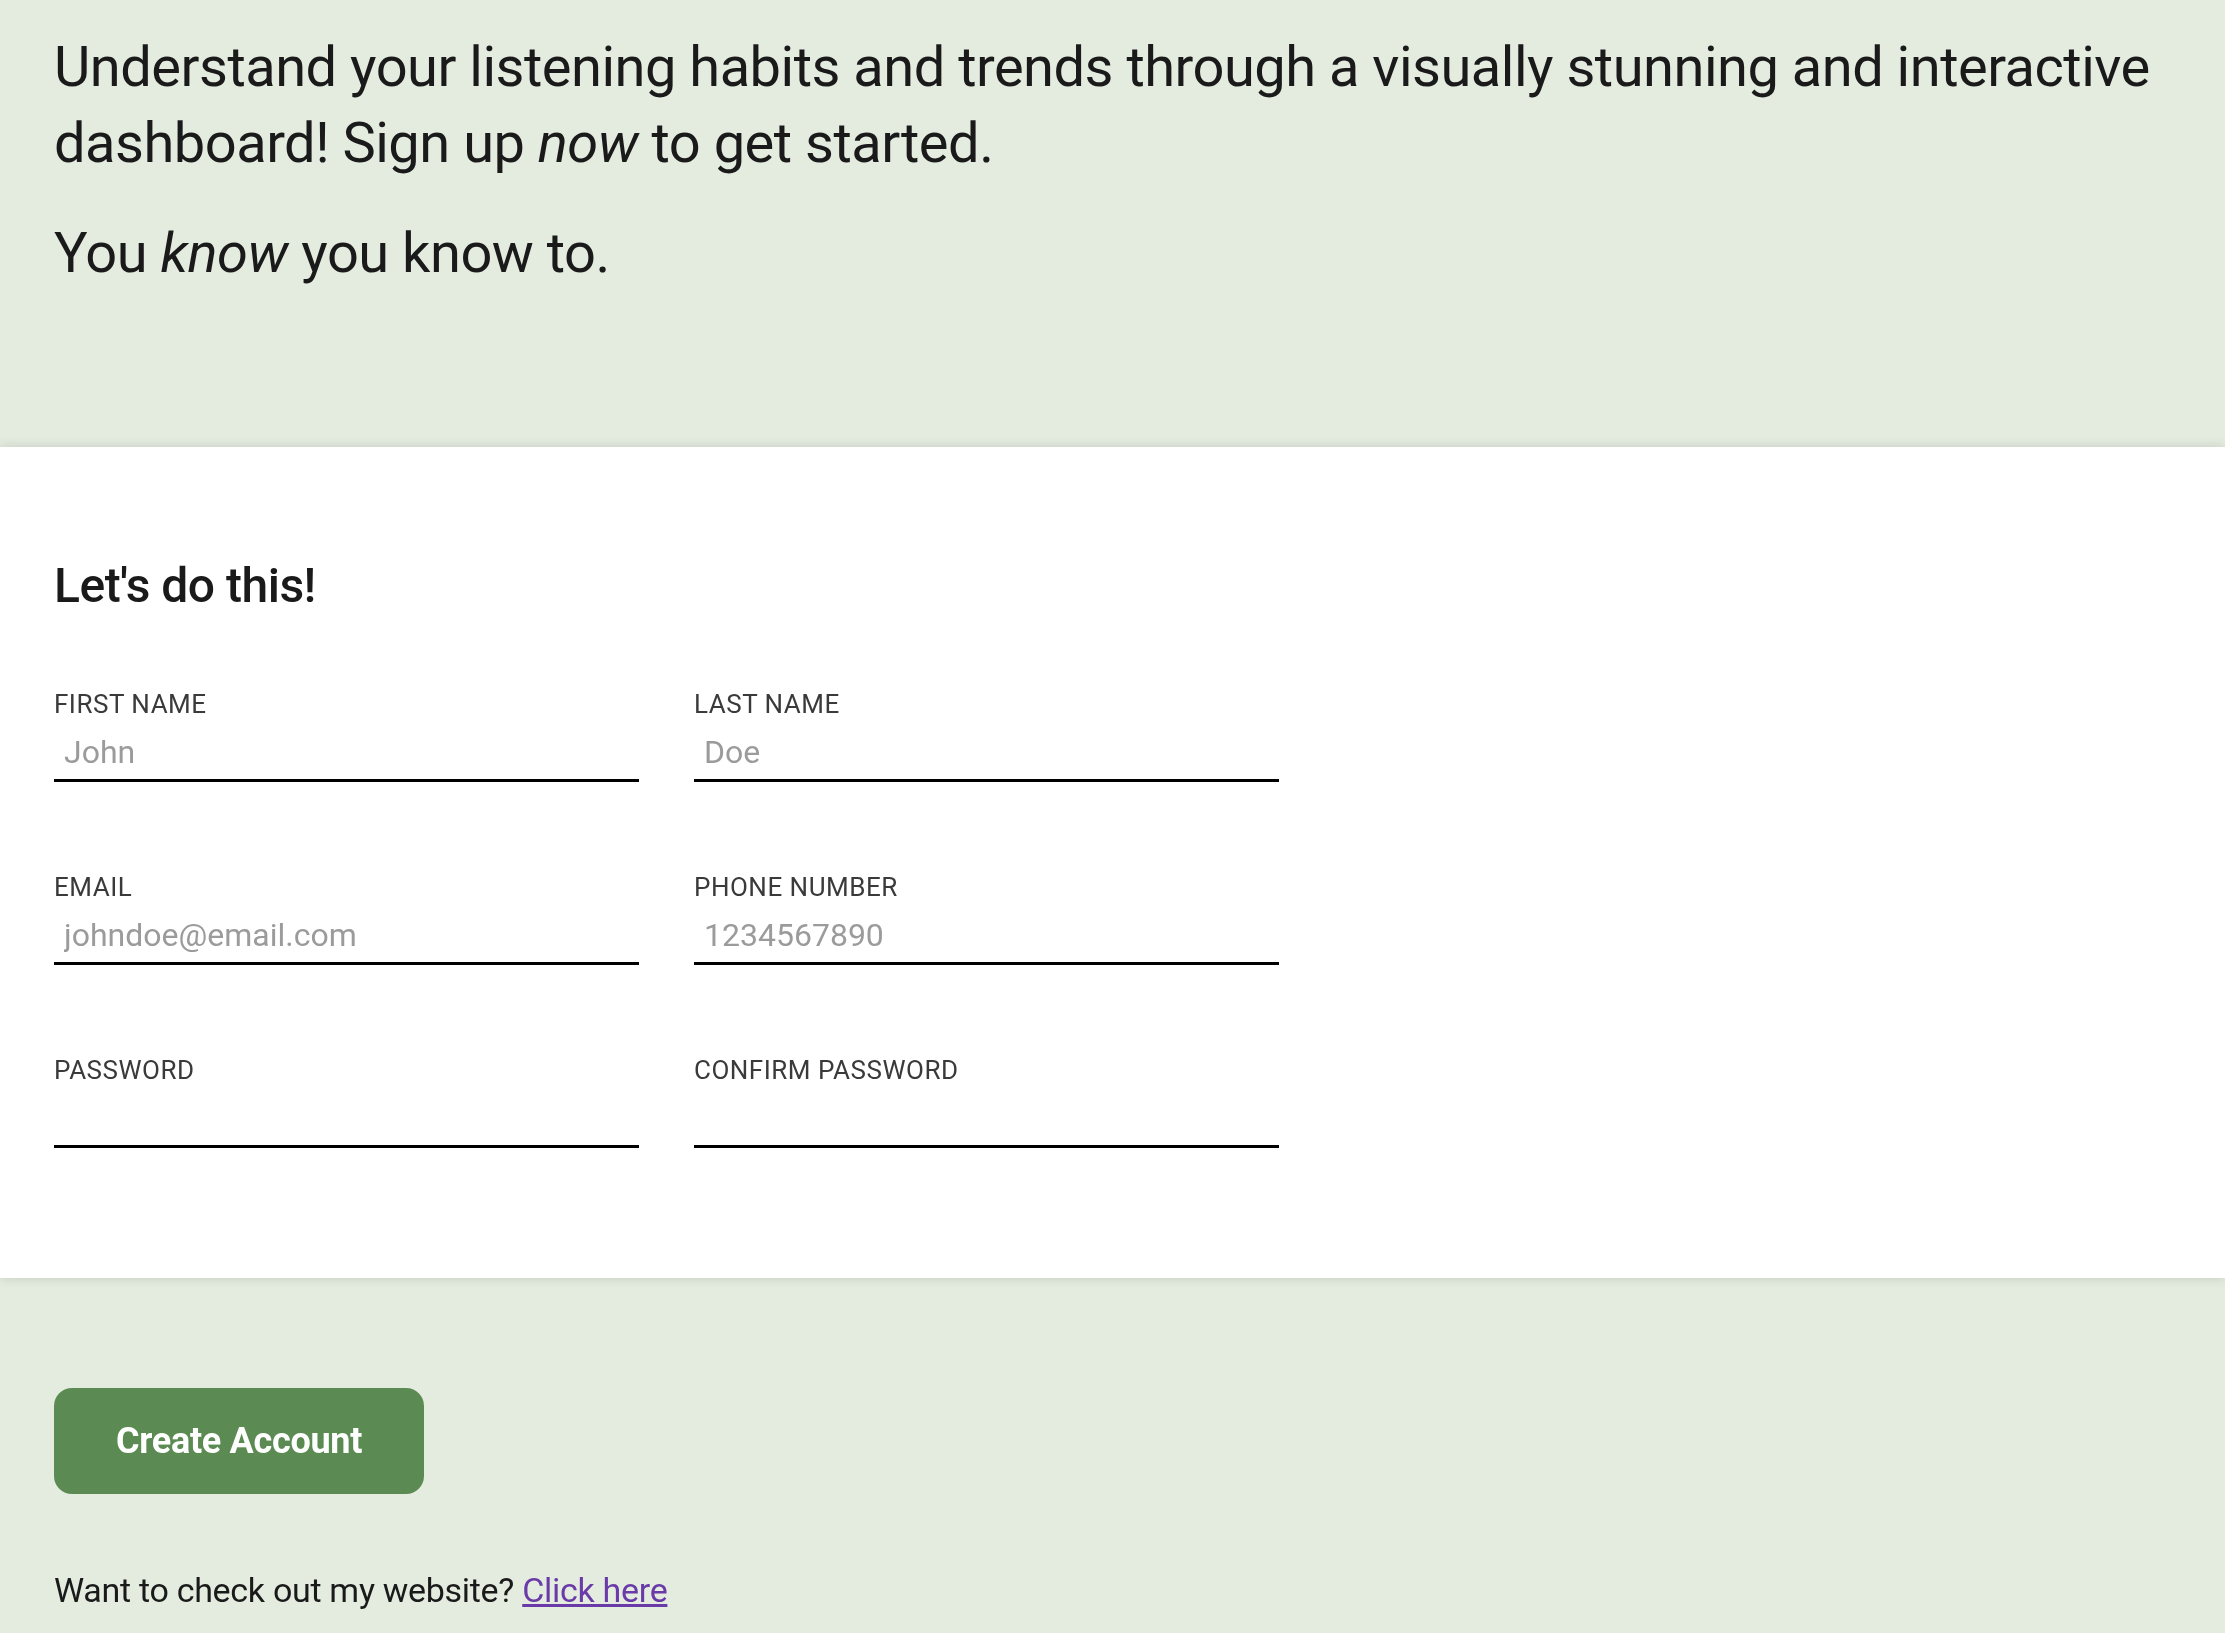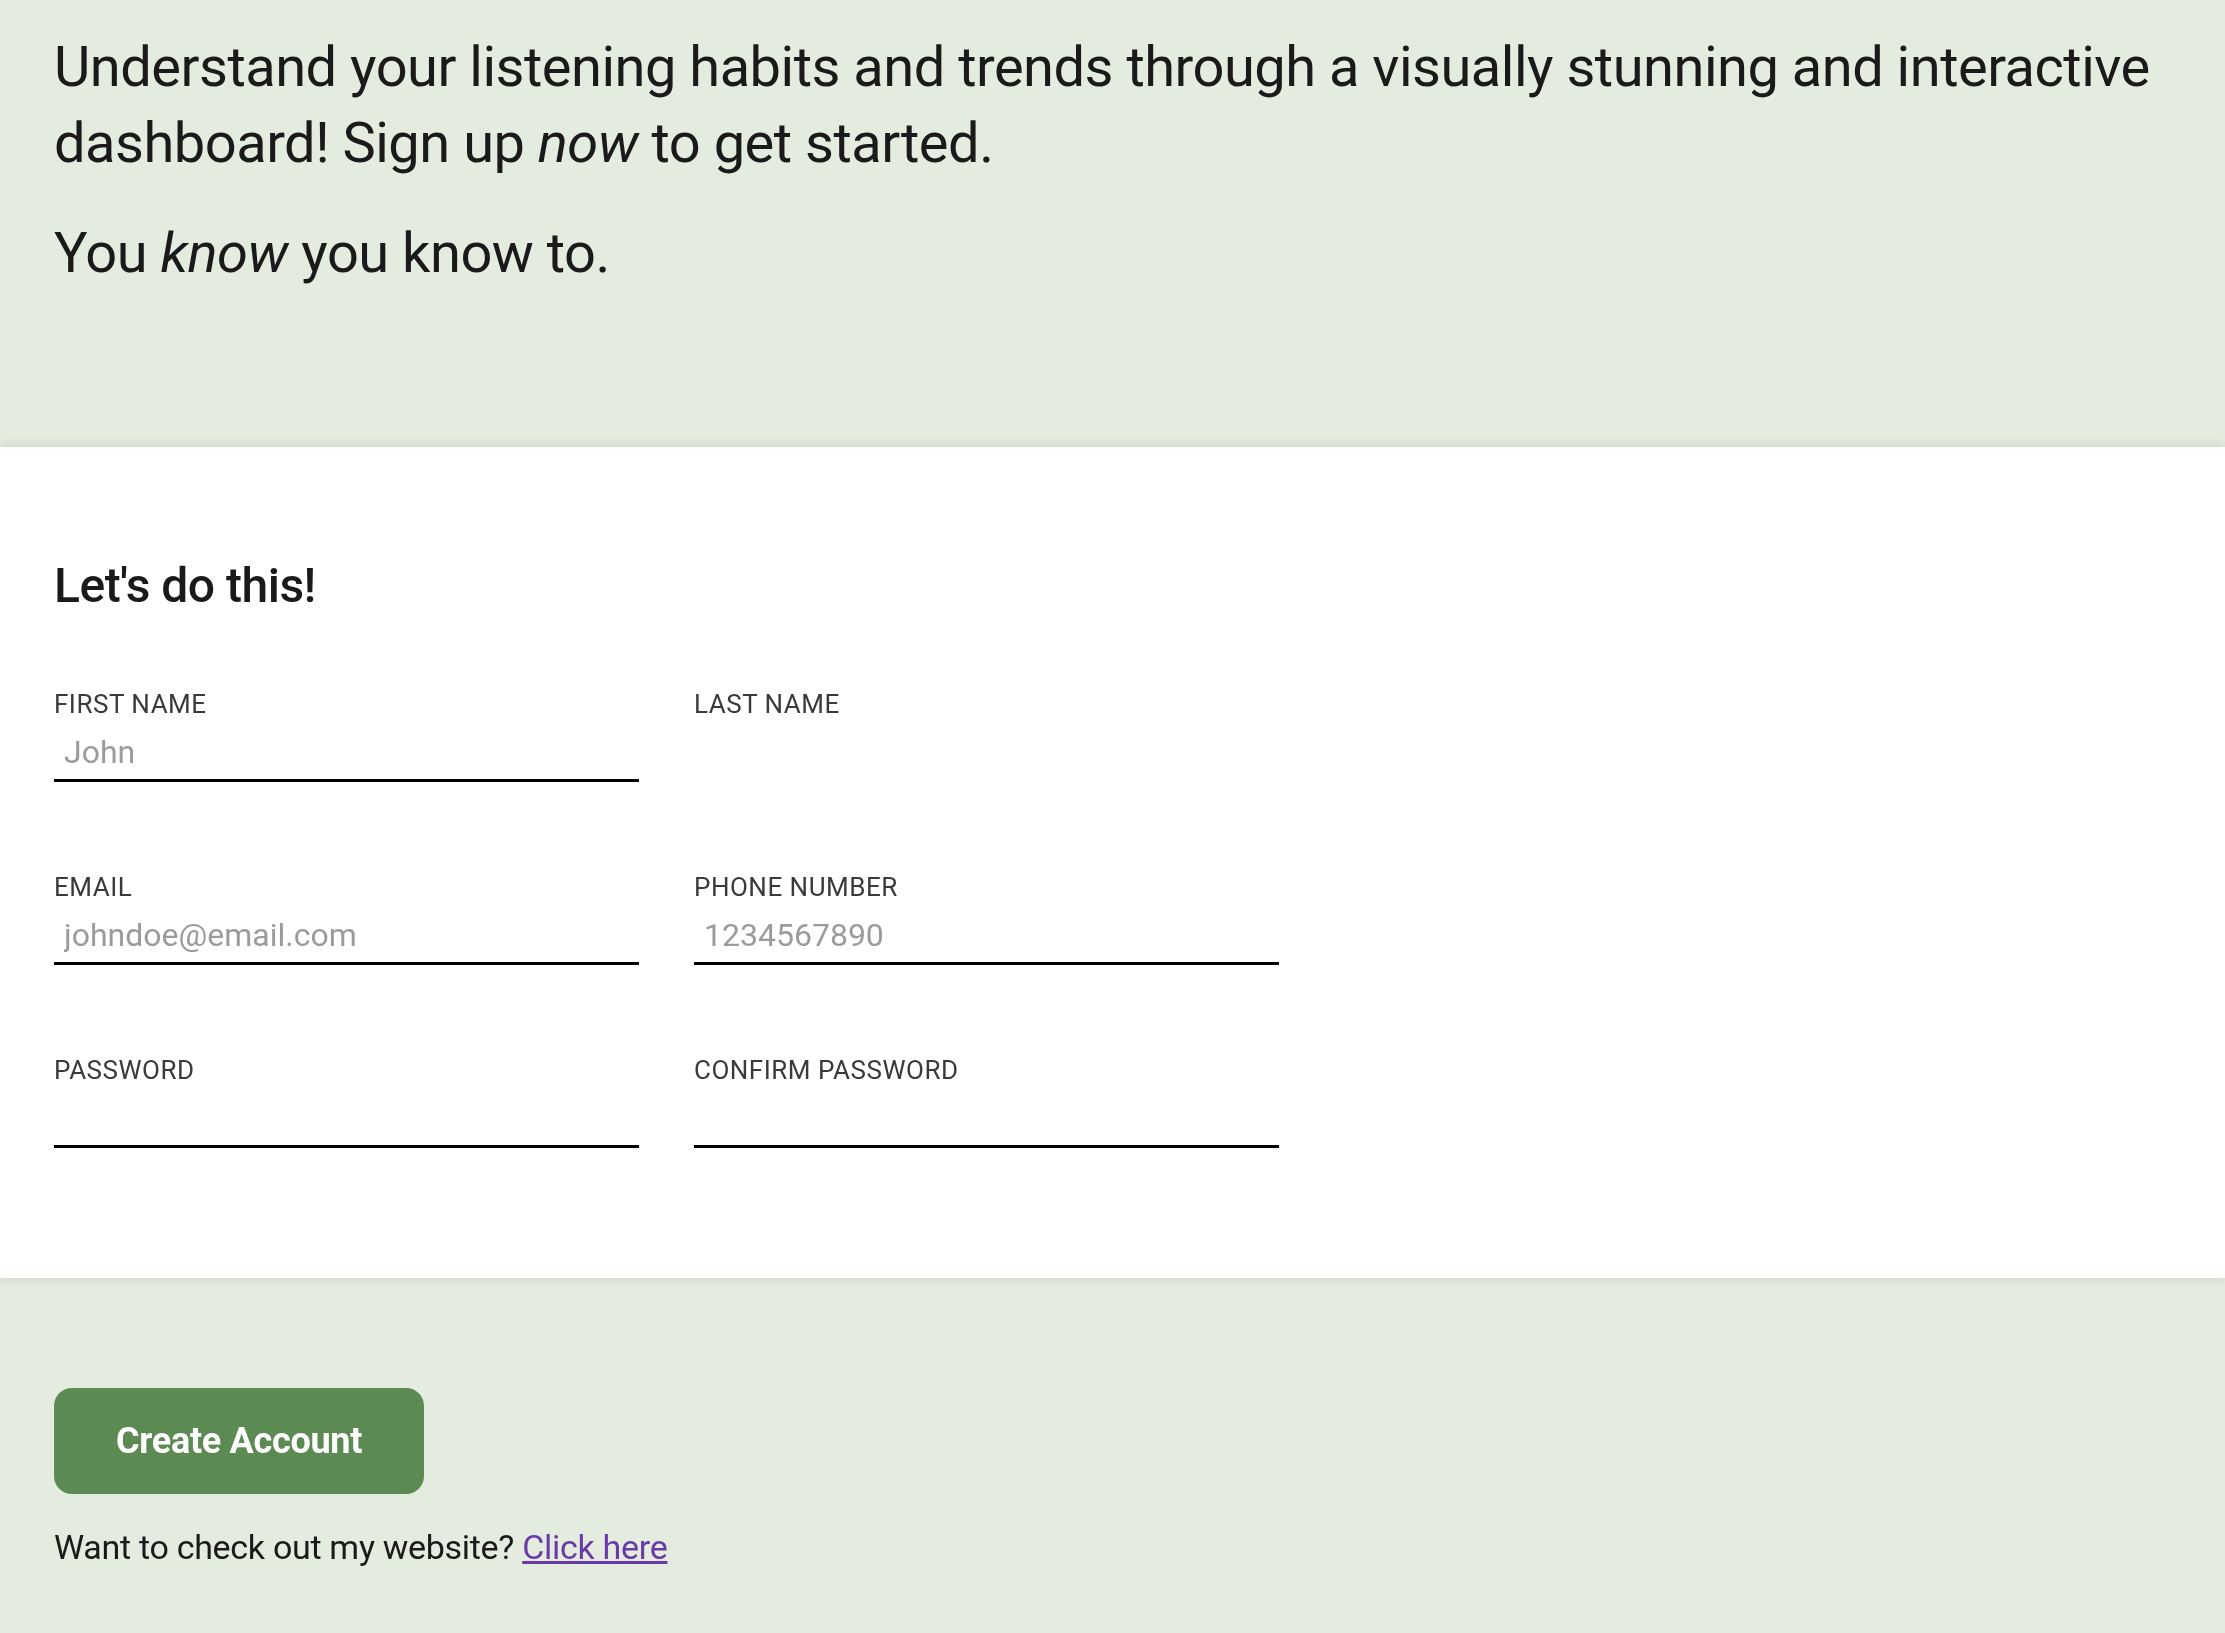--- a/index.html
+++ b/index.html
@@ -84,21 +84,21 @@
       border: none;
       border-radius: 18px;
       font-size: 36px;
       font-weight: 700;
       padding: 32px 62px;
       cursor: pointer;
       font-family: inherit;
       letter-spacing: -0.3px;
     }
     .website-line {
-      margin-top: 33px;
+      margin-top: 76px;
       font-size: 34px;
       letter-spacing: -0.3px;
     }
     .website-line a {
       color: #6a3aa8;
       text-decoration: underline;
     }
   </style>
 </head>
 <body>
@@ -118,20 +118,23 @@
 
     <div class="field field1">
       <label>FIRST NAME</label>
       <div class="input-wrap">
         <input type="text" placeholder="John" style="">
       </div>
     </div>
 
     <div class="field field2">
       <label>LAST NAME</label>
+      <div class="input-wrap">
+        <input type="text" placeholder="Doe" style="">
+      </div>
     </div>
 
     <div class="field field1">
       <label>EMAIL</label>
       <div class="input-wrap">
         <input type="email" placeholder="johndoe@email.com" style="">
       </div>
     </div>
 
     <div class="field field2">

